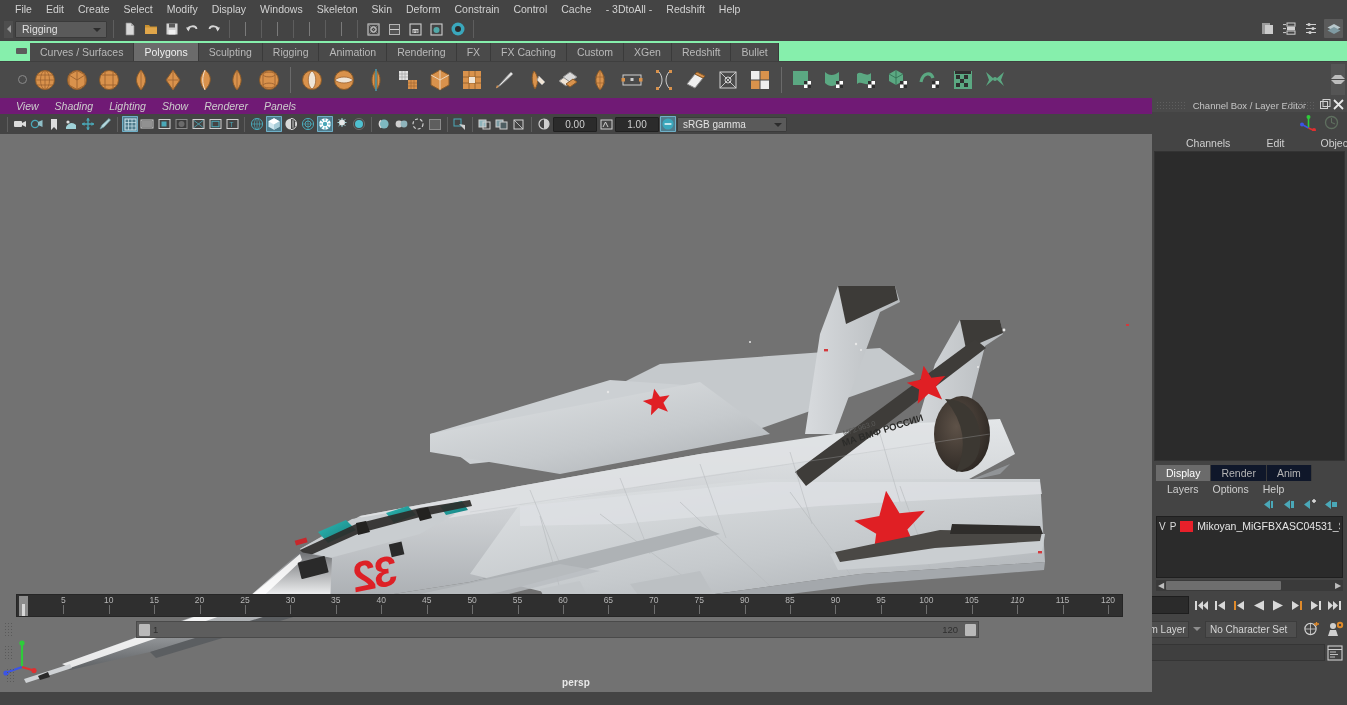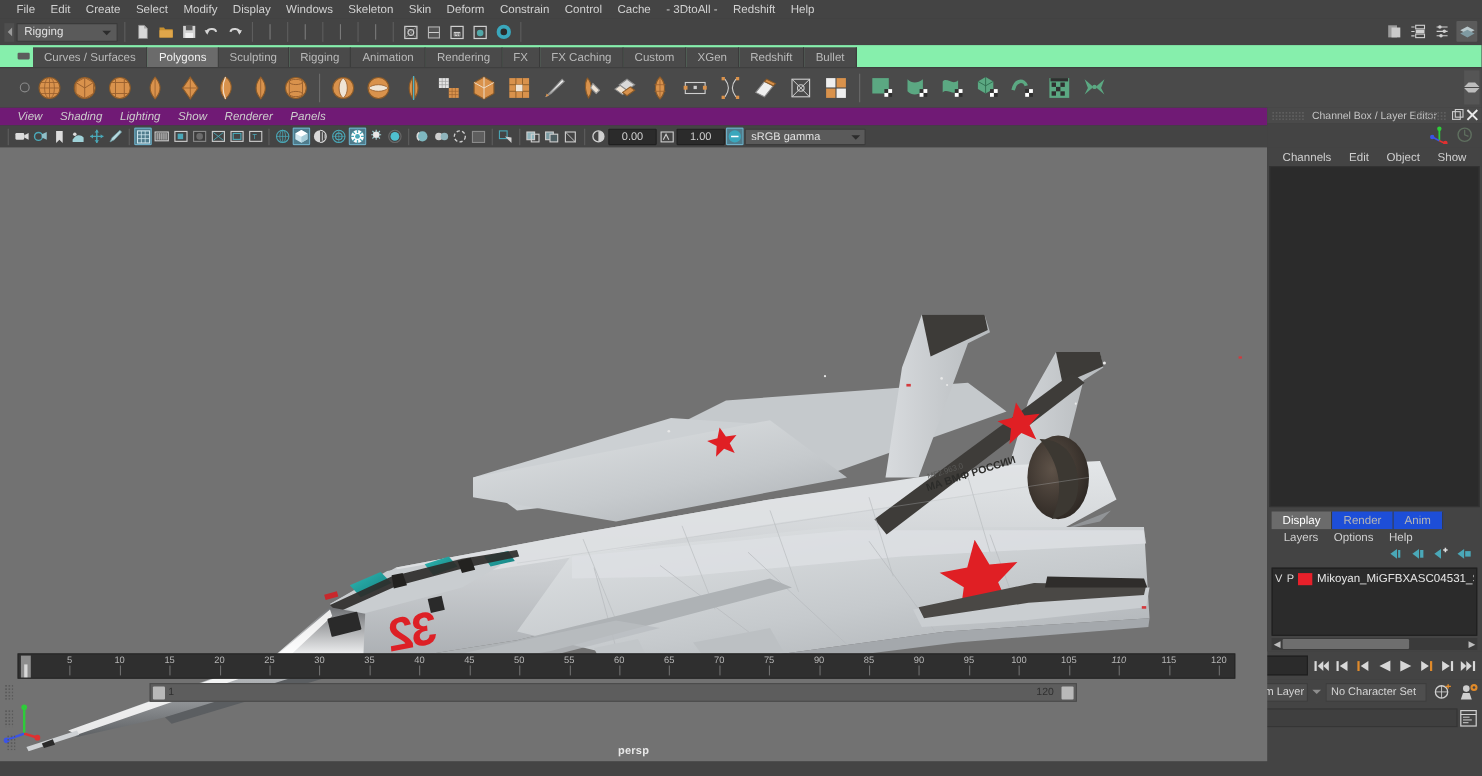--- a/index.html
+++ b/index.html
@@ -131,25 +131,25 @@
     font-size: 9.5px; color: #c5c5c5; position: relative; justify-content:center;
   }
   .dots { position:absolute; left:4px; top:3px; width:30px; height:8px;
      background-image: radial-gradient(#5f5f5f 0.8px, transparent 0.9px);
      background-size: 3px 3px; }
   .dots.r { left:auto; right:32px; }
   .dock-title .tbtn { position:absolute; width:11px; height:11px; top:1px; }
   .cb-toolrow { height: 22px; background:#444; position: relative; }
   .cb-menubar { height: 17px; background: #444; display:flex; align-items:center;
       padding-left: 6px; font-size: 10.5px; color:#cfcfcf; gap: 0; }
-  .cb-menubar .mi { padding: 0 8px; }
+  .cb-menubar .mi { padding: 0 8px; margin-left: 20px; }
   .cb-area { background: #2b2b2b; height: 310px; margin: 0 2px; border:1px solid #333;}
 
   .layer-tabs { display:flex; height:17px; align-items:flex-end; padding-left:4px; background:#444; margin-top:3px;}
-  .ltab { font-size:10.5px; padding:2px 10px; background:#1d4ed8; color:#b5b5b5; height:16px; line-height:12px;
+  .ltab { font-size:10.5px; padding:2px 10px; background:#0f172a; color:#b5b5b5; height:16px; line-height:12px;
           border-right:1px solid #3a3a3a;}
   .ltab.sel{ background:#6b6b6b; color:#fff;}
   .layer-menubar { height:16px; display:flex; align-items:center; padding-left:8px; font-size:10.5px; color:#cfcfcf; gap:0;}
   .layer-menubar .mi{ padding:0 7px;}
   .layer-btnrow{ height:18px; display:flex; justify-content:flex-end; align-items:center; gap:6px; padding-right:8px;}
   .layer-list{ background:#2b2b2b; margin:1px 4px 0 4px; height:62px; border:1px solid #1f1f1f; padding:2px;}
   .layer-row{ display:flex; align-items:center; height:14px; gap:4px; font-size:10.5px; color:#e6e6e6; }
   .layer-row .vp{ font-size:10px; color:#dcdcdc; }
   .layer-swatch{ width:14px;height:11px; background:#e8202a; }
   .layer-name{ white-space:nowrap; overflow:hidden; font-size:10.5px;}

